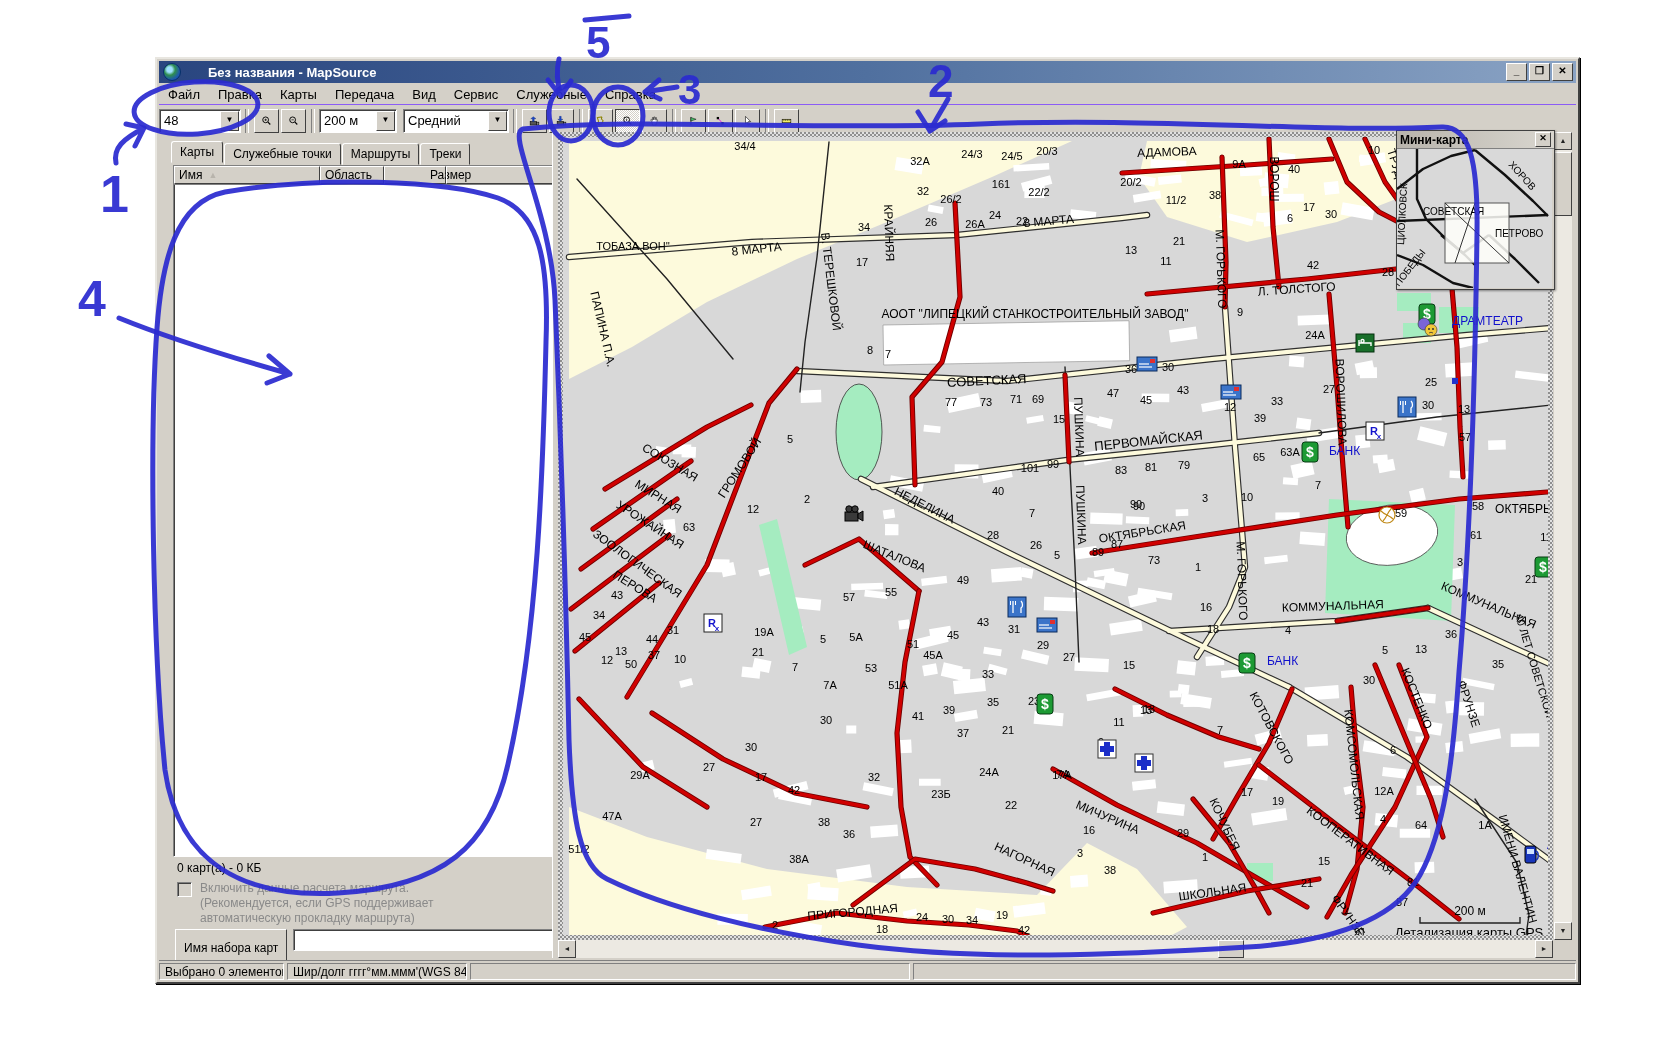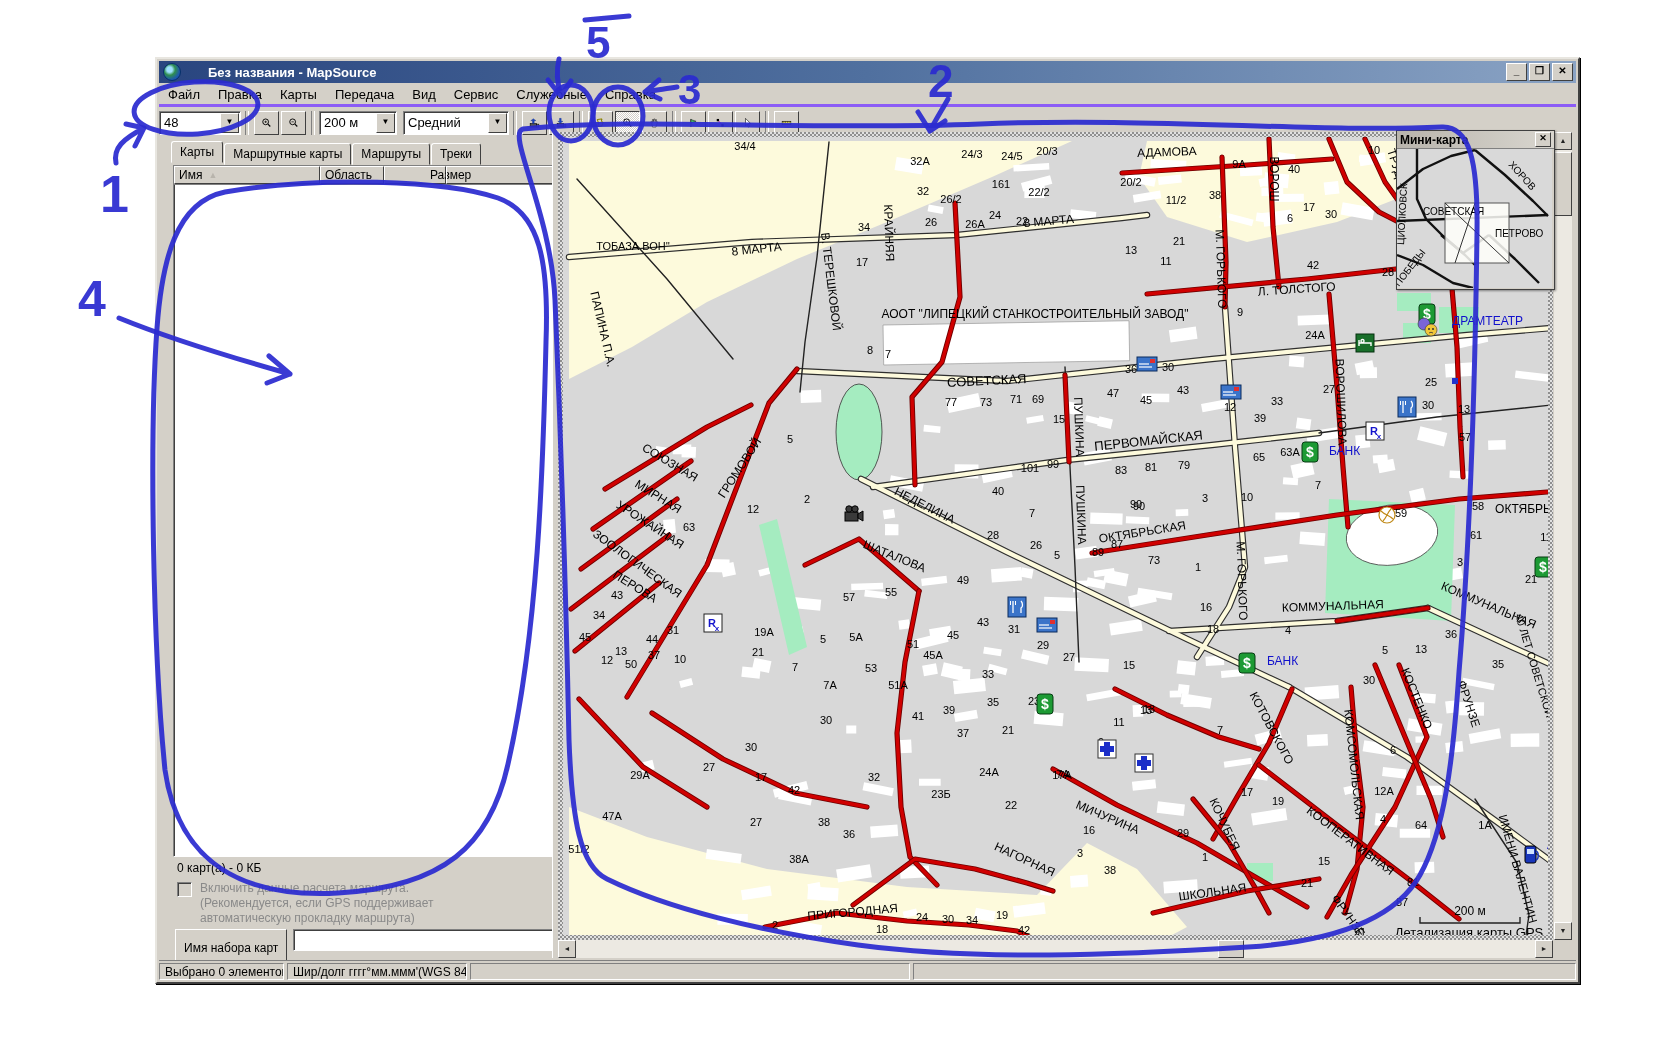--- a/index.html
+++ b/index.html
@@ -9,21 +9,21 @@
   .titlebar{position:absolute;left:2px;top:2px;right:2px;height:22px;
             background:linear-gradient(90deg,#29457f,#50709f,#8aa3c4);display:flex;align-items:center;
             color:#fff;font-weight:bold;font-size:13px;padding-left:4px;box-sizing:border-box;gap:22px;}
   .titlebar .glob{width:16px;height:16px;border-radius:50%;
       background:radial-gradient(circle at 35% 35%,#9fe0ff 0 18%,#2f8f4f 38%,#1c57b0 70%);border:1px solid #05306b;margin-right:5px;flex:0 0 auto;}
   .wincontrols{margin-left:auto;display:flex;gap:2px;padding-right:3px;}
   .wbtn{width:19px;height:16px;background:#d4d0c8;border:1px solid;border-color:#fff #404040 #404040 #fff;
         font-size:10px;line-height:14px;text-align:center;color:#000;font-weight:bold;}
   .menubar{position:absolute;left:2px;top:25px;right:2px;height:20px;display:flex;align-items:center;font-size:13px;background:#d4d0c8;}
   .menubar span{padding:2px 9px;}
-  .toolbar{position:absolute;left:2px;top:45px;right:2px;height:31px;background:#d4d0c8;border-top:3px solid #8b5cf6;
+  .toolbar{position:absolute;left:2px;top:45px;right:2px;height:31px;background:#d4d0c8;border-top:1px solid #8b5cf6;
            display:flex;align-items:center;}
   .tsep{width:2px;height:24px;border-left:1px solid #808080;border-right:1px solid #fff;margin:0 4px;}
   .combo{height:22px;background:#fff;border:1px solid;border-color:#808080 #fff #fff #808080;
          box-shadow:inset 1px 1px 0 #404040;display:flex;align-items:center;font-size:13px;}
   .combo .cval{flex:1;padding:0 4px;white-space:nowrap;overflow:hidden;}
   .combo .cbtn{width:17px;height:18px;margin:1px;background:#d4d0c8;border:1px solid;border-color:#fff #404040 #404040 #fff;
                font-size:8px;text-align:center;line-height:16px;flex:0 0 auto;}
   .tbtn{width:25px;height:24px;background:#d4d0c8;border:1px solid;border-color:#fff #404040 #404040 #fff;
         display:flex;align-items:center;justify-content:center;margin:0 1px;box-sizing:border-box;}
   .tbtn.pressed{border-color:#404040 #fff #fff #404040;
@@ -211,21 +211,21 @@
               <line x1="11" y1="6" x2="11" y2="9" stroke="#000" stroke-width="0.8"></line>
               <line x1="14" y1="6" x2="14" y2="9" stroke="#000" stroke-width="0.8"></line>
             </g>
           </svg>
         </button>
       </div>
 
   <div class="sidebar">
     <div class="tabs" id="tabs">
           <span class="tab active">Карты</span>
-          <span class="tab">Маршрутные карты</span>
+          <span class="tab">Служебные точки</span>
           <span class="tab">Маршруты</span>
           <span class="tab">Треки</span>
         </div>
     <div class="listwrap">
       <div class="lheader" id="listheader">
             <span class="hcell" style="width: 146px;">
               <span>Имя</span>
               <span class="sorttri">▲</span>
             </span>
             <span class="hcell" style="width: 64px;">

